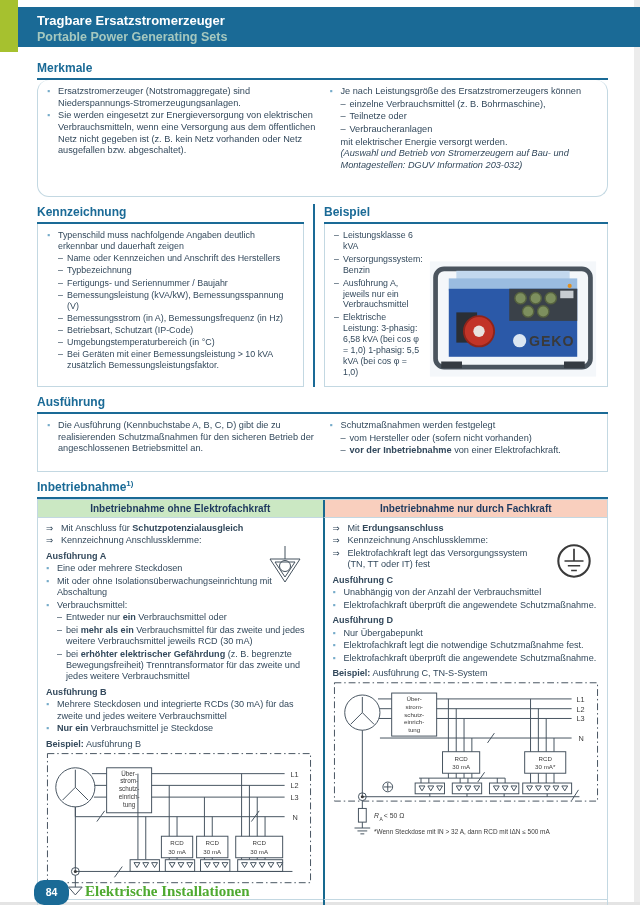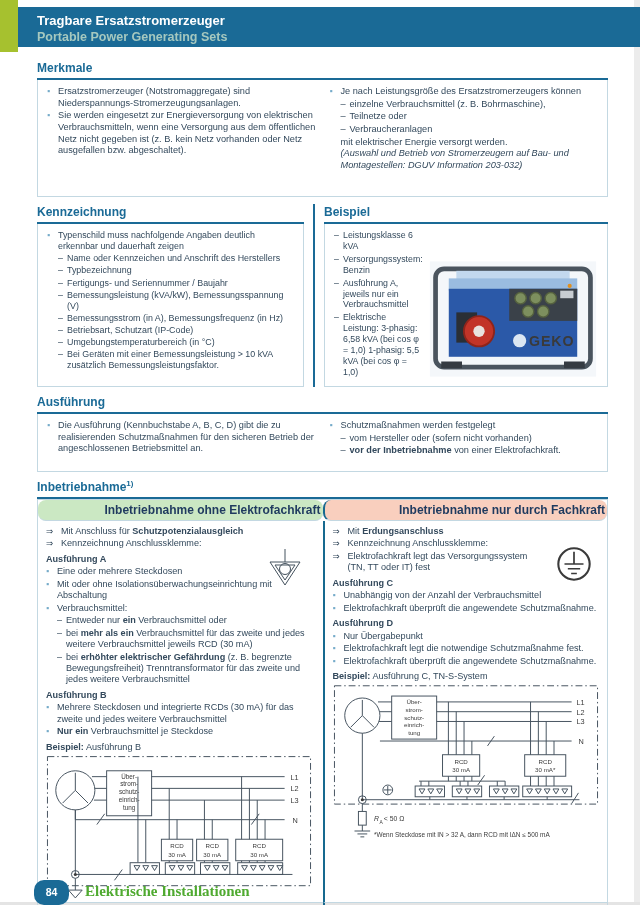--- a/index.html
+++ b/index.html
@@ -43,21 +43,21 @@
   .twocol .col-r{border-left:2px solid #1a6a96;padding-left:9px;}
   .kb-box{height:150px;overflow:hidden;}
 
   .bsp-flex{display:flex;gap:4px;align-items:flex-end;}
   .bsp-list{width:90px;font-size:8.8px;line-height:1.24;flex-shrink:0;}
   .bsp-list .li{margin-bottom:2px;}
 
   
   .inb-table{display:grid;grid-template-columns:1fr 1fr;border:1px solid #c3d8e2;margin-top:0;}
   .cell-r{border-left:2px solid #17698f;}
-  .inb-head{padding:3px 2px;text-align:right;font-weight:bold;color:#1f3a5f;font-size:12px;border-bottom:1px solid #c3d8e2;border-radius:8px;}
+  .inb-head{padding:3px 2px;text-align:center;font-weight:bold;color:#1f3a5f;font-size:10px;border-bottom:1px solid #c3d8e2;}
   .hl{background:#cbe8c3;}
   .hr{background:#f9cfbe;}
   .inb-body{padding:5px 8px 2px 8px;position:relative;font-size:9.1px;line-height:1.26;}
   .sym-left{position:absolute;right:20px;top:26px;}
   .sym-right{position:absolute;right:14px;top:24px;}
   .inb-foot{border-top:1px solid #c3d8e2;padding:4px 8px;font-size:8.4px;line-height:1.3;}
   .inb-foot sup{font-size:6.5px;}
 
   svg text{font-family:"Liberation Sans","DejaVu Sans",sans-serif;fill:#3a3a3a;}
   .diag{display:block;margin-top:2px;}
@@ -80,21 +80,21 @@
   <div class="stripe"></div>
   <div class="headbar">
     <div class="t1">Tragbare Ersatzstromerzeuger</div>
     <div class="t2">Portable Power Generating Sets</div>
   </div>
 
   <div class="content">
 
     <div class="sec-h">Merkmale</div>
     <div class="rule"></div>
-    <div class="box" style="height:104px;">
+    <div class="box" style="height:104px;border-radius:12px;">
       <div class="cols">
         <div>
           <div class="li b">Ersatzstromerzeuger (Notstromaggregate) sind Niederspannungs-Stromerzeugungsanlagen.</div>
           <div class="li b">Sie werden eingesetzt zur Energieversorgung von elektrischen Verbrauchsmitteln, wenn eine Versorgung aus dem öffentlichen Netz nicht gegeben ist (z. B. kein Netz vorhanden oder Netz ausgefallen bzw. abgeschaltet).</div>
         </div>
         <div>
           <div class="li b">Je nach Leistungsgröße des Ersatzstromerzeugers können</div>
           <div class="li d indent">einzelne Verbrauchsmittel (z. B. Bohrmaschine),</div>
           <div class="li d indent">Teilnetze oder</div>
           <div class="li d indent">Verbraucheranlagen</div>

